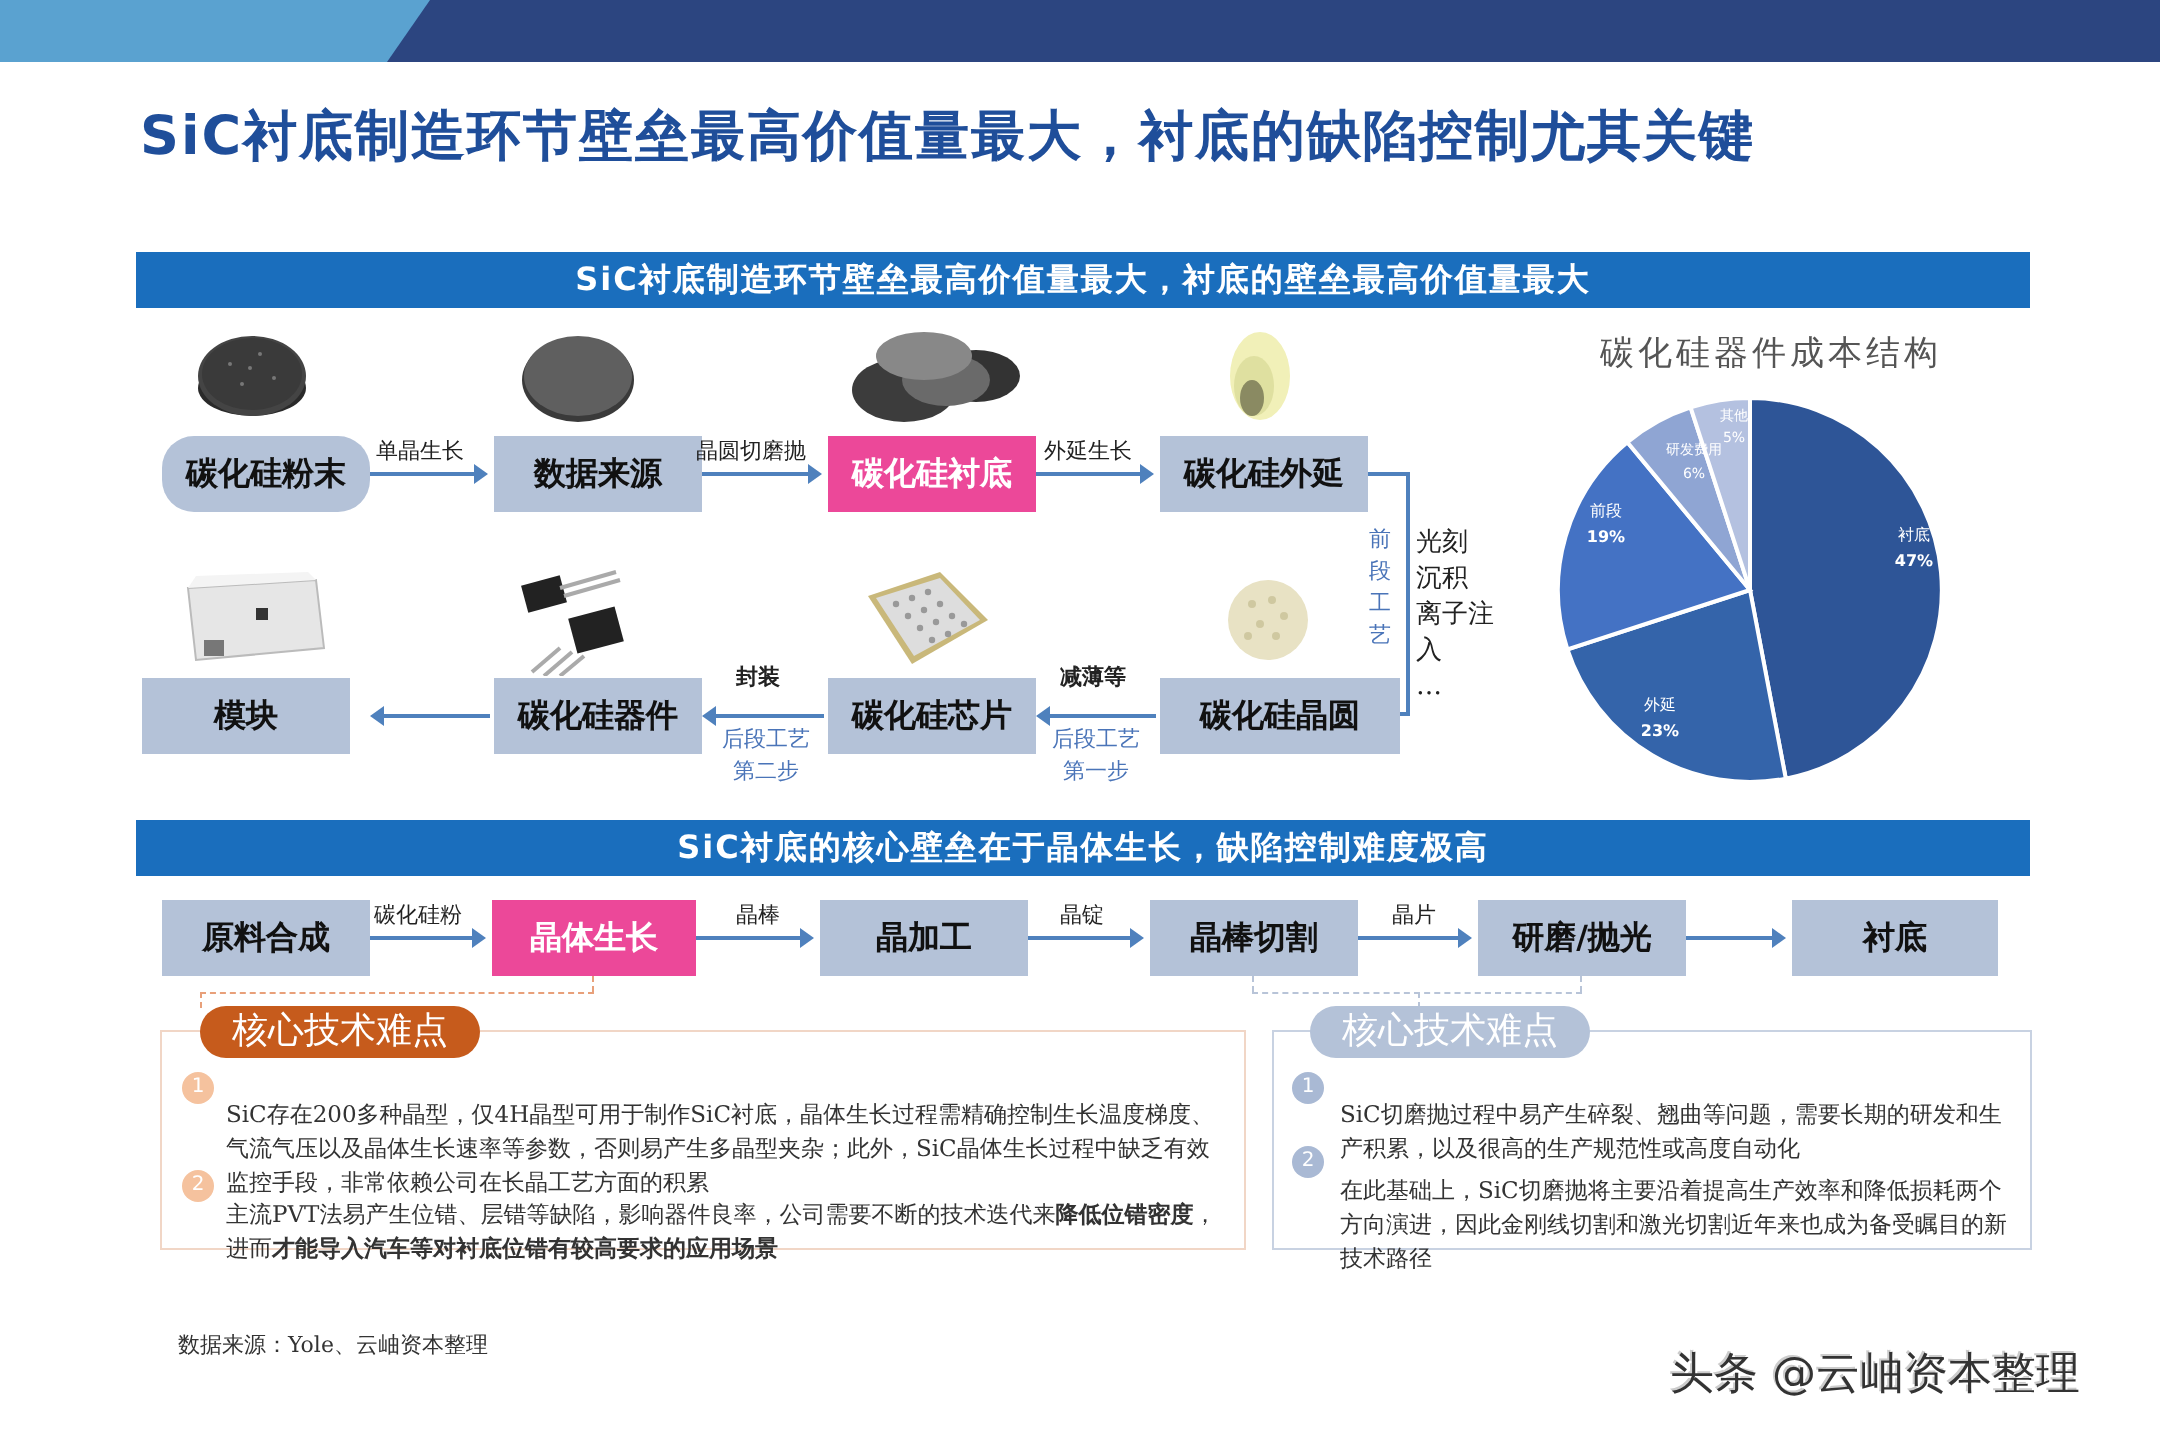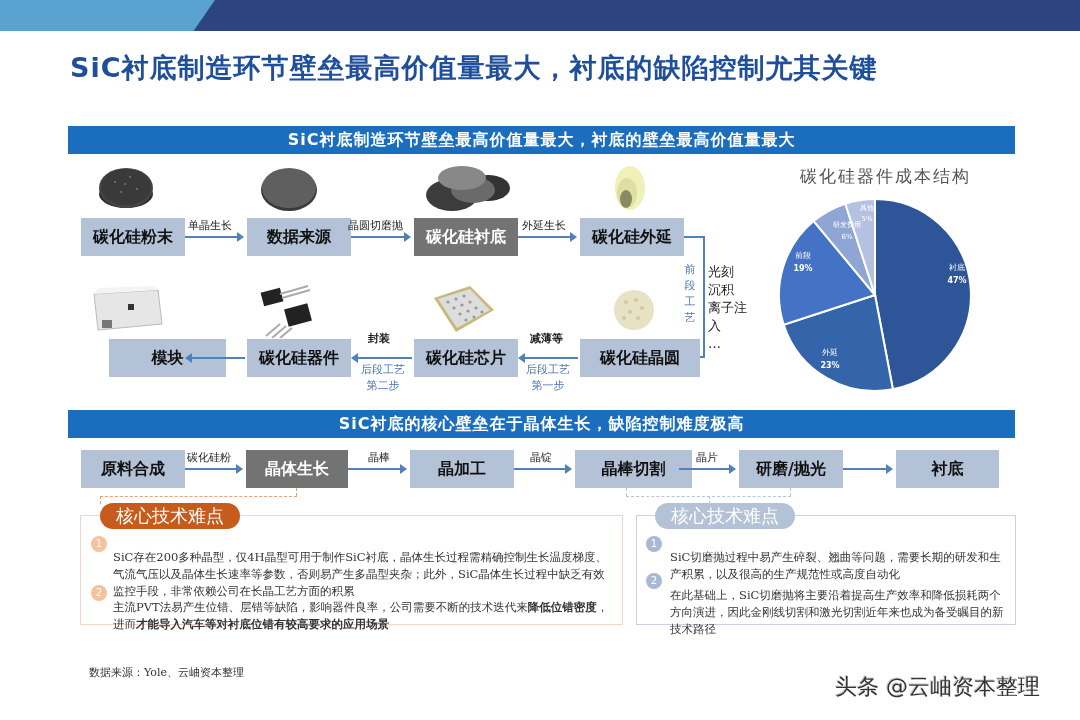--- a/index.html
+++ b/index.html
@@ -8,21 +8,21 @@
   .topbar { position: absolute; left: 0; top: 0; width: 1080px; height: 31px; background: #2c4580; }
   .topbar-light { position: absolute; left: 0; top: 0; width: 215px; height: 31px; background: #5aa2d0;
                   clip-path: polygon(0 0, 100% 0, 90% 100%, 0 100%); }
   .page-title { position: absolute; left: 70px; top: 50px; font-size: 27px; font-weight: bold; color: #1f4e9a;
                 font-family: "DejaVu Sans", sans-serif; letter-spacing: 1px; }
   .banner { position: absolute; left: 68px; width: 947px; height: 28px; background: #1a6ebd; color: #fff;
             font-family: "DejaVu Sans", sans-serif; font-weight: bold; font-size: 16px; text-align: center;
             line-height: 28px; letter-spacing: 1px; }
   .box { position: absolute; height: 38px; background: #b4c2d8; font-weight: bold; font-size: 16px;
          text-align: center; line-height: 38px; color: #111; }
-  .box.hl { background: #737373; color: #fff; }
+  .box.hl { background: #ec4899; color: #fff; }
   .arrow { position: absolute; height: 2px; background: #4f81bd; }
   .arrow::after { content: ""; position: absolute; right: -2px; top: -4px; border-left: 7px solid #4f81bd;
                   border-top: 5px solid transparent; border-bottom: 5px solid transparent; }
   .arrow.left::after { right: auto; left: -2px; border-left: none; border-right: 7px solid #4f81bd; }
   .lbl { position: absolute; font-size: 11px; color: #222; white-space: nowrap; }
   .lbl.blue { color: #4a74b8; text-align: center; line-height: 16px; }
   .lbl.bold { font-weight: bold; }
   .img { position: absolute; }
   .vline { position: absolute; background: #4f81bd; }
   .pie-title { position: absolute; left: 800px; top: 165px; font-size: 17px; color: #555; letter-spacing: 2px; }
@@ -69,21 +69,21 @@
   <ellipse cx="34" cy="32" rx="26" ry="16" fill="#3c3c3c"></ellipse>
   <ellipse cx="55" cy="27" rx="22" ry="13" fill="#6a6a6a"></ellipse>
   <ellipse cx="44" cy="15" rx="24" ry="12" fill="#888"></ellipse>
 </svg>
 <svg class="img" style="left:612px;top:163px;" width="36" height="50">
   <ellipse cx="18" cy="25" rx="15" ry="22" fill="#f1f0b8"></ellipse>
   <ellipse cx="15" cy="30" rx="10" ry="15" fill="#dfe0a0"></ellipse>
   <ellipse cx="14" cy="36" rx="6" ry="9" fill="#8a8a62"></ellipse>
 </svg>
 
-<div class="box" style="left:81px;top:218px;width:104px;">碳化硅粉末</div>
+<div class="box" style="left:81px;top:218px;width:104px;border-radius:16px;">碳化硅粉末</div>
 <div class="box" style="left:247px;top:218px;width:104px;">数据来源</div>
 <div class="box hl" style="left:414px;top:218px;width:104px;">碳化硅衬底</div>
 <div class="box" style="left:580px;top:218px;width:104px;">碳化硅外延</div>
 
 <div class="arrow" style="left:185px;top:236px;width:57px;"></div>
 <div class="lbl" style="left:188px;top:218px;">单晶生长</div>
 <div class="arrow" style="left:351px;top:236px;width:58px;"></div>
 <div class="lbl" style="left:348px;top:218px;">晶圆切磨抛</div>
 <div class="arrow" style="left:518px;top:236px;width:57px;"></div>
 <div class="lbl" style="left:522px;top:218px;">外延生长</div>
@@ -143,21 +143,21 @@
   <g fill="#cfc8a0">
       <circle cx="14" cy="14" r="2"></circle>
       <circle cx="24" cy="12" r="2"></circle>
       <circle cx="30" cy="20" r="2"></circle>
       <circle cx="18" cy="24" r="2"></circle>
       <circle cx="26" cy="30" r="2"></circle>
       <circle cx="12" cy="30" r="2"></circle>
     </g>
 </svg>
 
-<div class="box" style="left:71px;top:339px;width:117px;margin-left:38px;">模块</div>
+<div class="box" style="left:71px;top:339px;width:104px;">模块</div>
 <div class="box" style="left:247px;top:339px;width:104px;">碳化硅器件</div>
 <div class="box" style="left:414px;top:339px;width:104px;">碳化硅芯片</div>
 <div class="box" style="left:580px;top:339px;width:120px;">碳化硅晶圆</div>
 
 <div class="arrow left" style="left:187px;top:357px;width:58px;"></div>
 <div class="arrow left" style="left:353px;top:357px;width:59px;"></div>
 <div class="lbl bold" style="left:368px;top:331px;">封装</div>
 <div class="lbl blue" style="left:357px;top:362px;width:52px;">
   <div>后段工艺</div>
   <div>第二步</div>
@@ -193,21 +193,21 @@
     <text x="92" y="15" font-size="7">其他</text>
     <text x="92" y="26" font-size="7">5%</text>
   </g>
 </svg>
 
 <div class="banner" style="top:410px;">SiC衬底的核心壁垒在于晶体生长，缺陷控制难度极高</div>
 
 <div class="box" style="left:81px;top:450px;width:104px;">原料合成</div>
 <div class="box hl" style="left:246px;top:450px;width:102px;">晶体生长</div>
 <div class="box" style="left:410px;top:450px;width:104px;">晶加工</div>
-<div class="box" style="left:575px;top:450px;width:117px;">晶棒切割</div>
+<div class="box" style="left:575px;top:450px;width:104px;">晶棒切割</div>
 <div class="box" style="left:739px;top:450px;width:104px;">研磨/抛光</div>
 <div class="box" style="left:896px;top:450px;width:103px;">衬底</div>
 
 <div class="arrow" style="left:185px;top:468px;width:56px;"></div>
 <div class="lbl" style="left:187px;top:450px;">碳化硅粉</div>
 <div class="arrow" style="left:348px;top:468px;width:57px;"></div>
 <div class="lbl" style="left:368px;top:450px;">晶棒</div>
 <div class="arrow" style="left:514px;top:468px;width:56px;"></div>
 <div class="lbl" style="left:530px;top:450px;">晶锭</div>
 <div class="arrow" style="left:679px;top:468px;width:55px;"></div>

